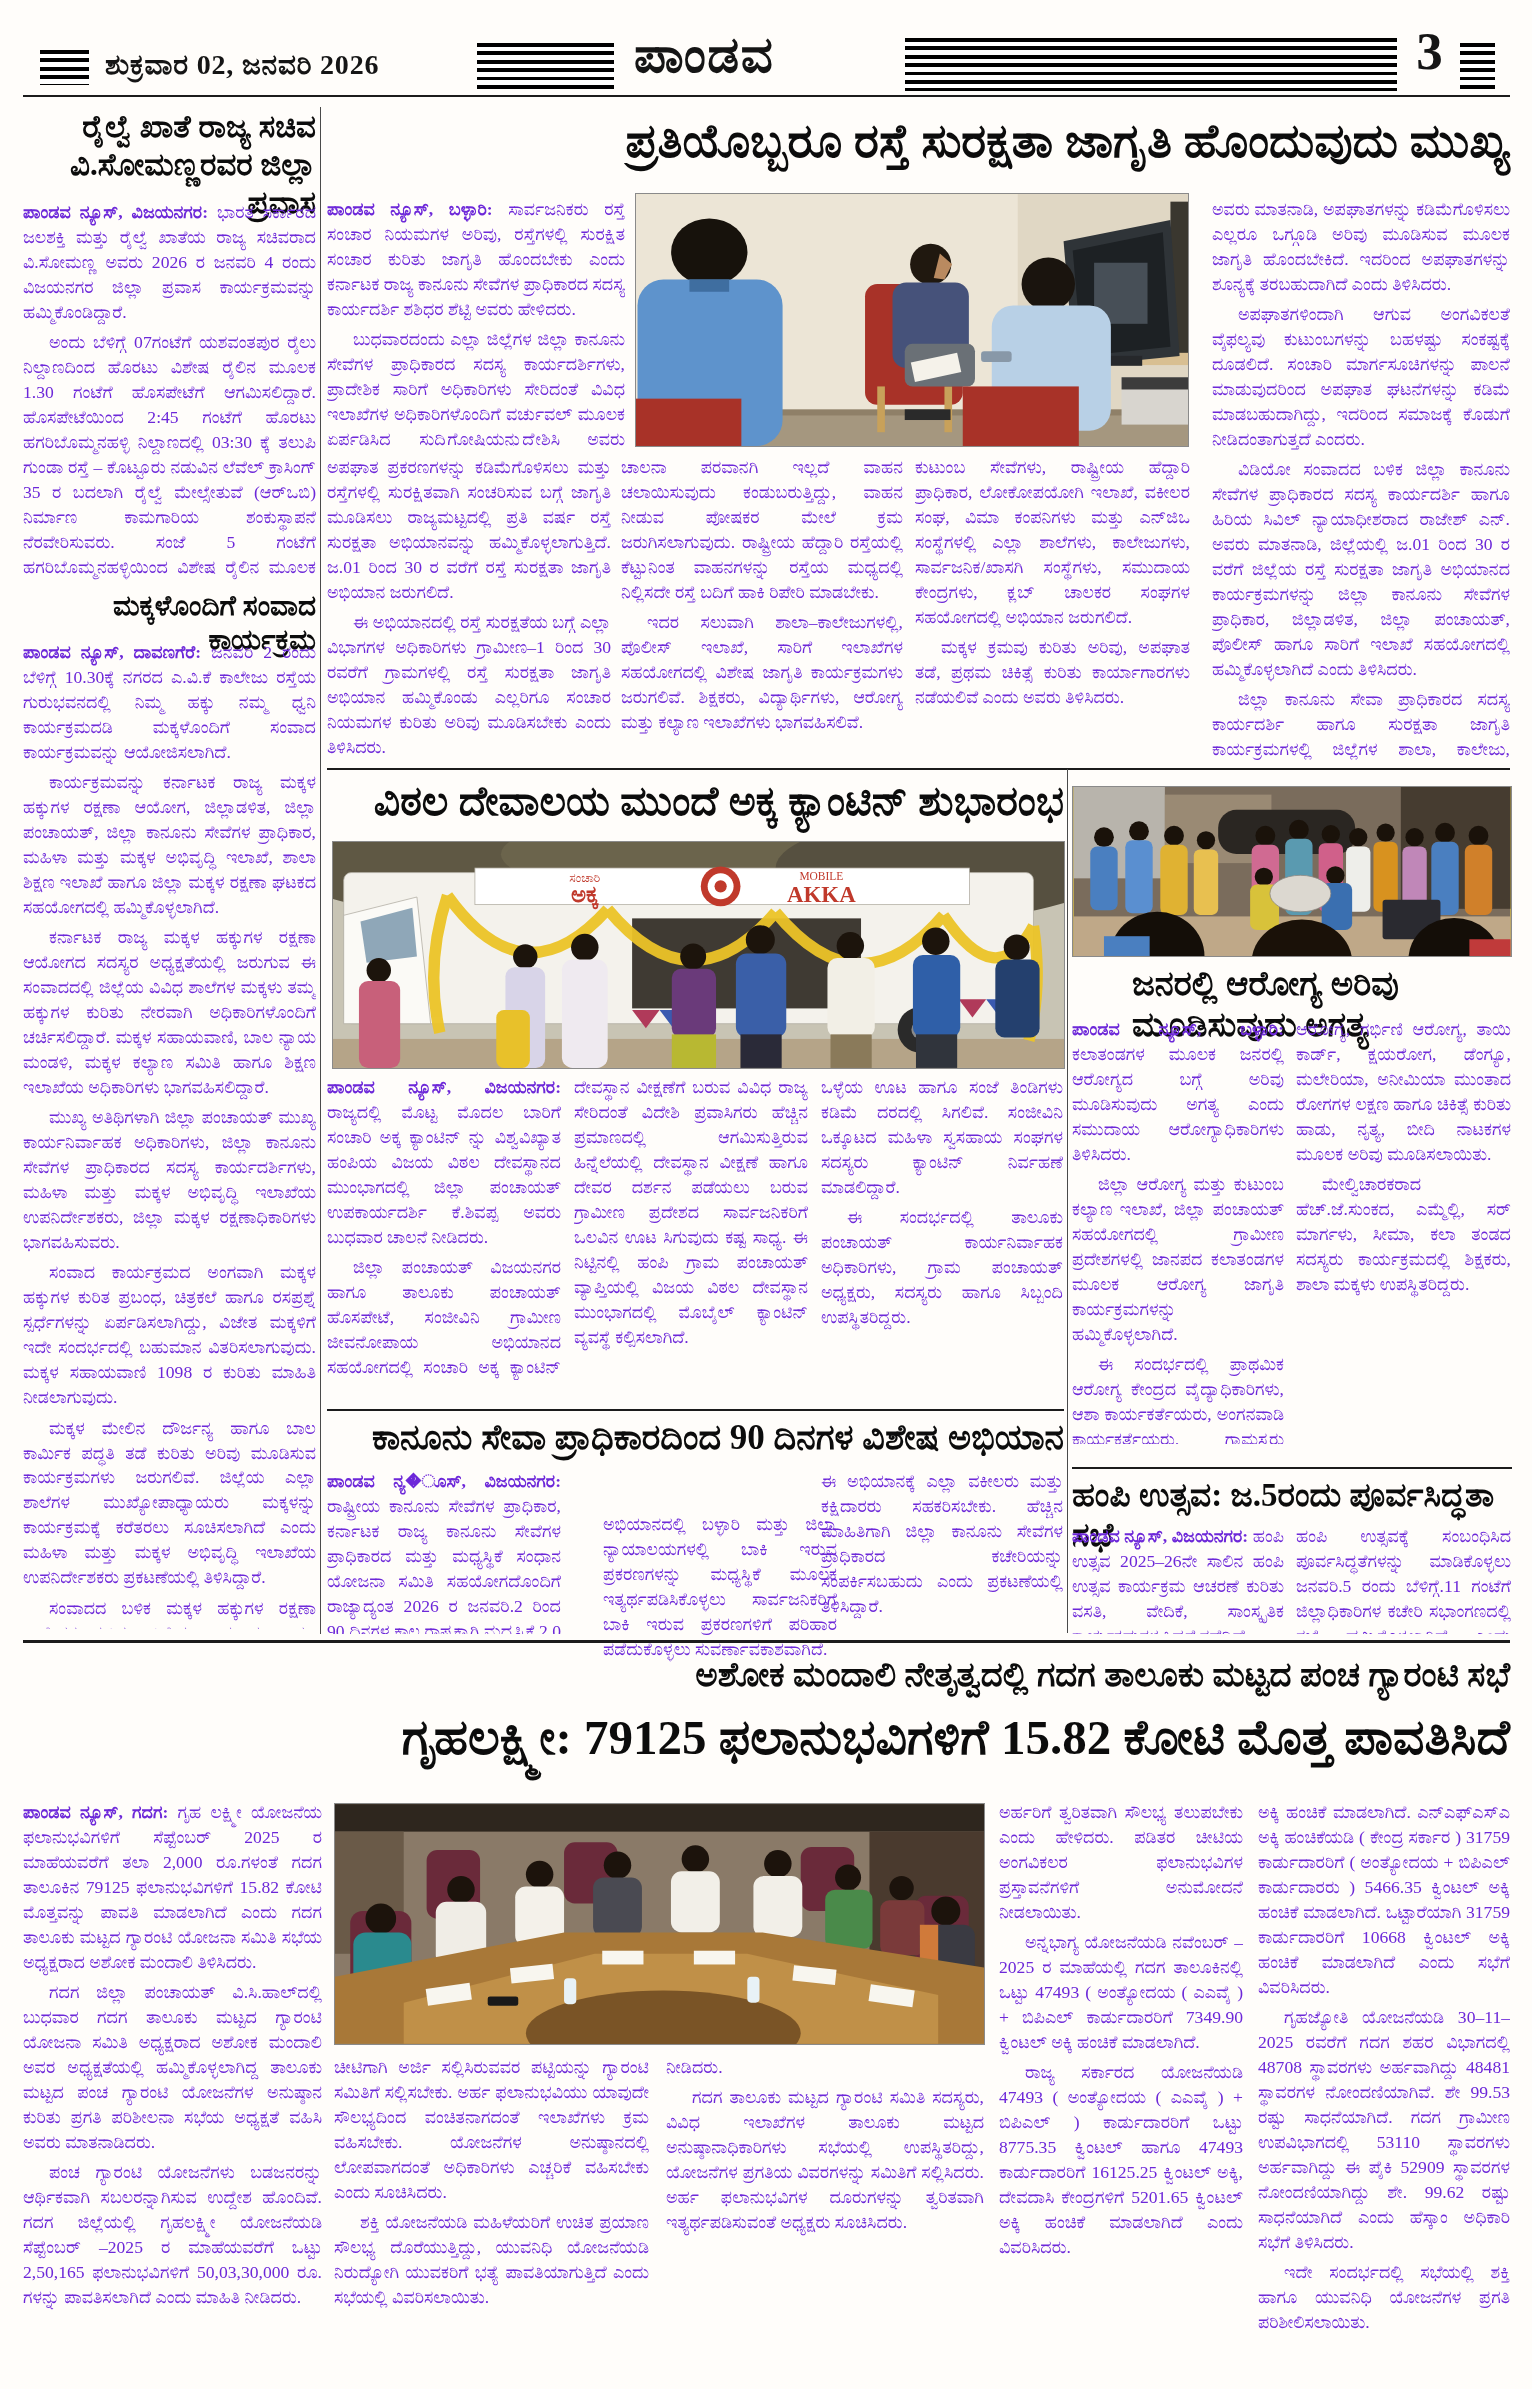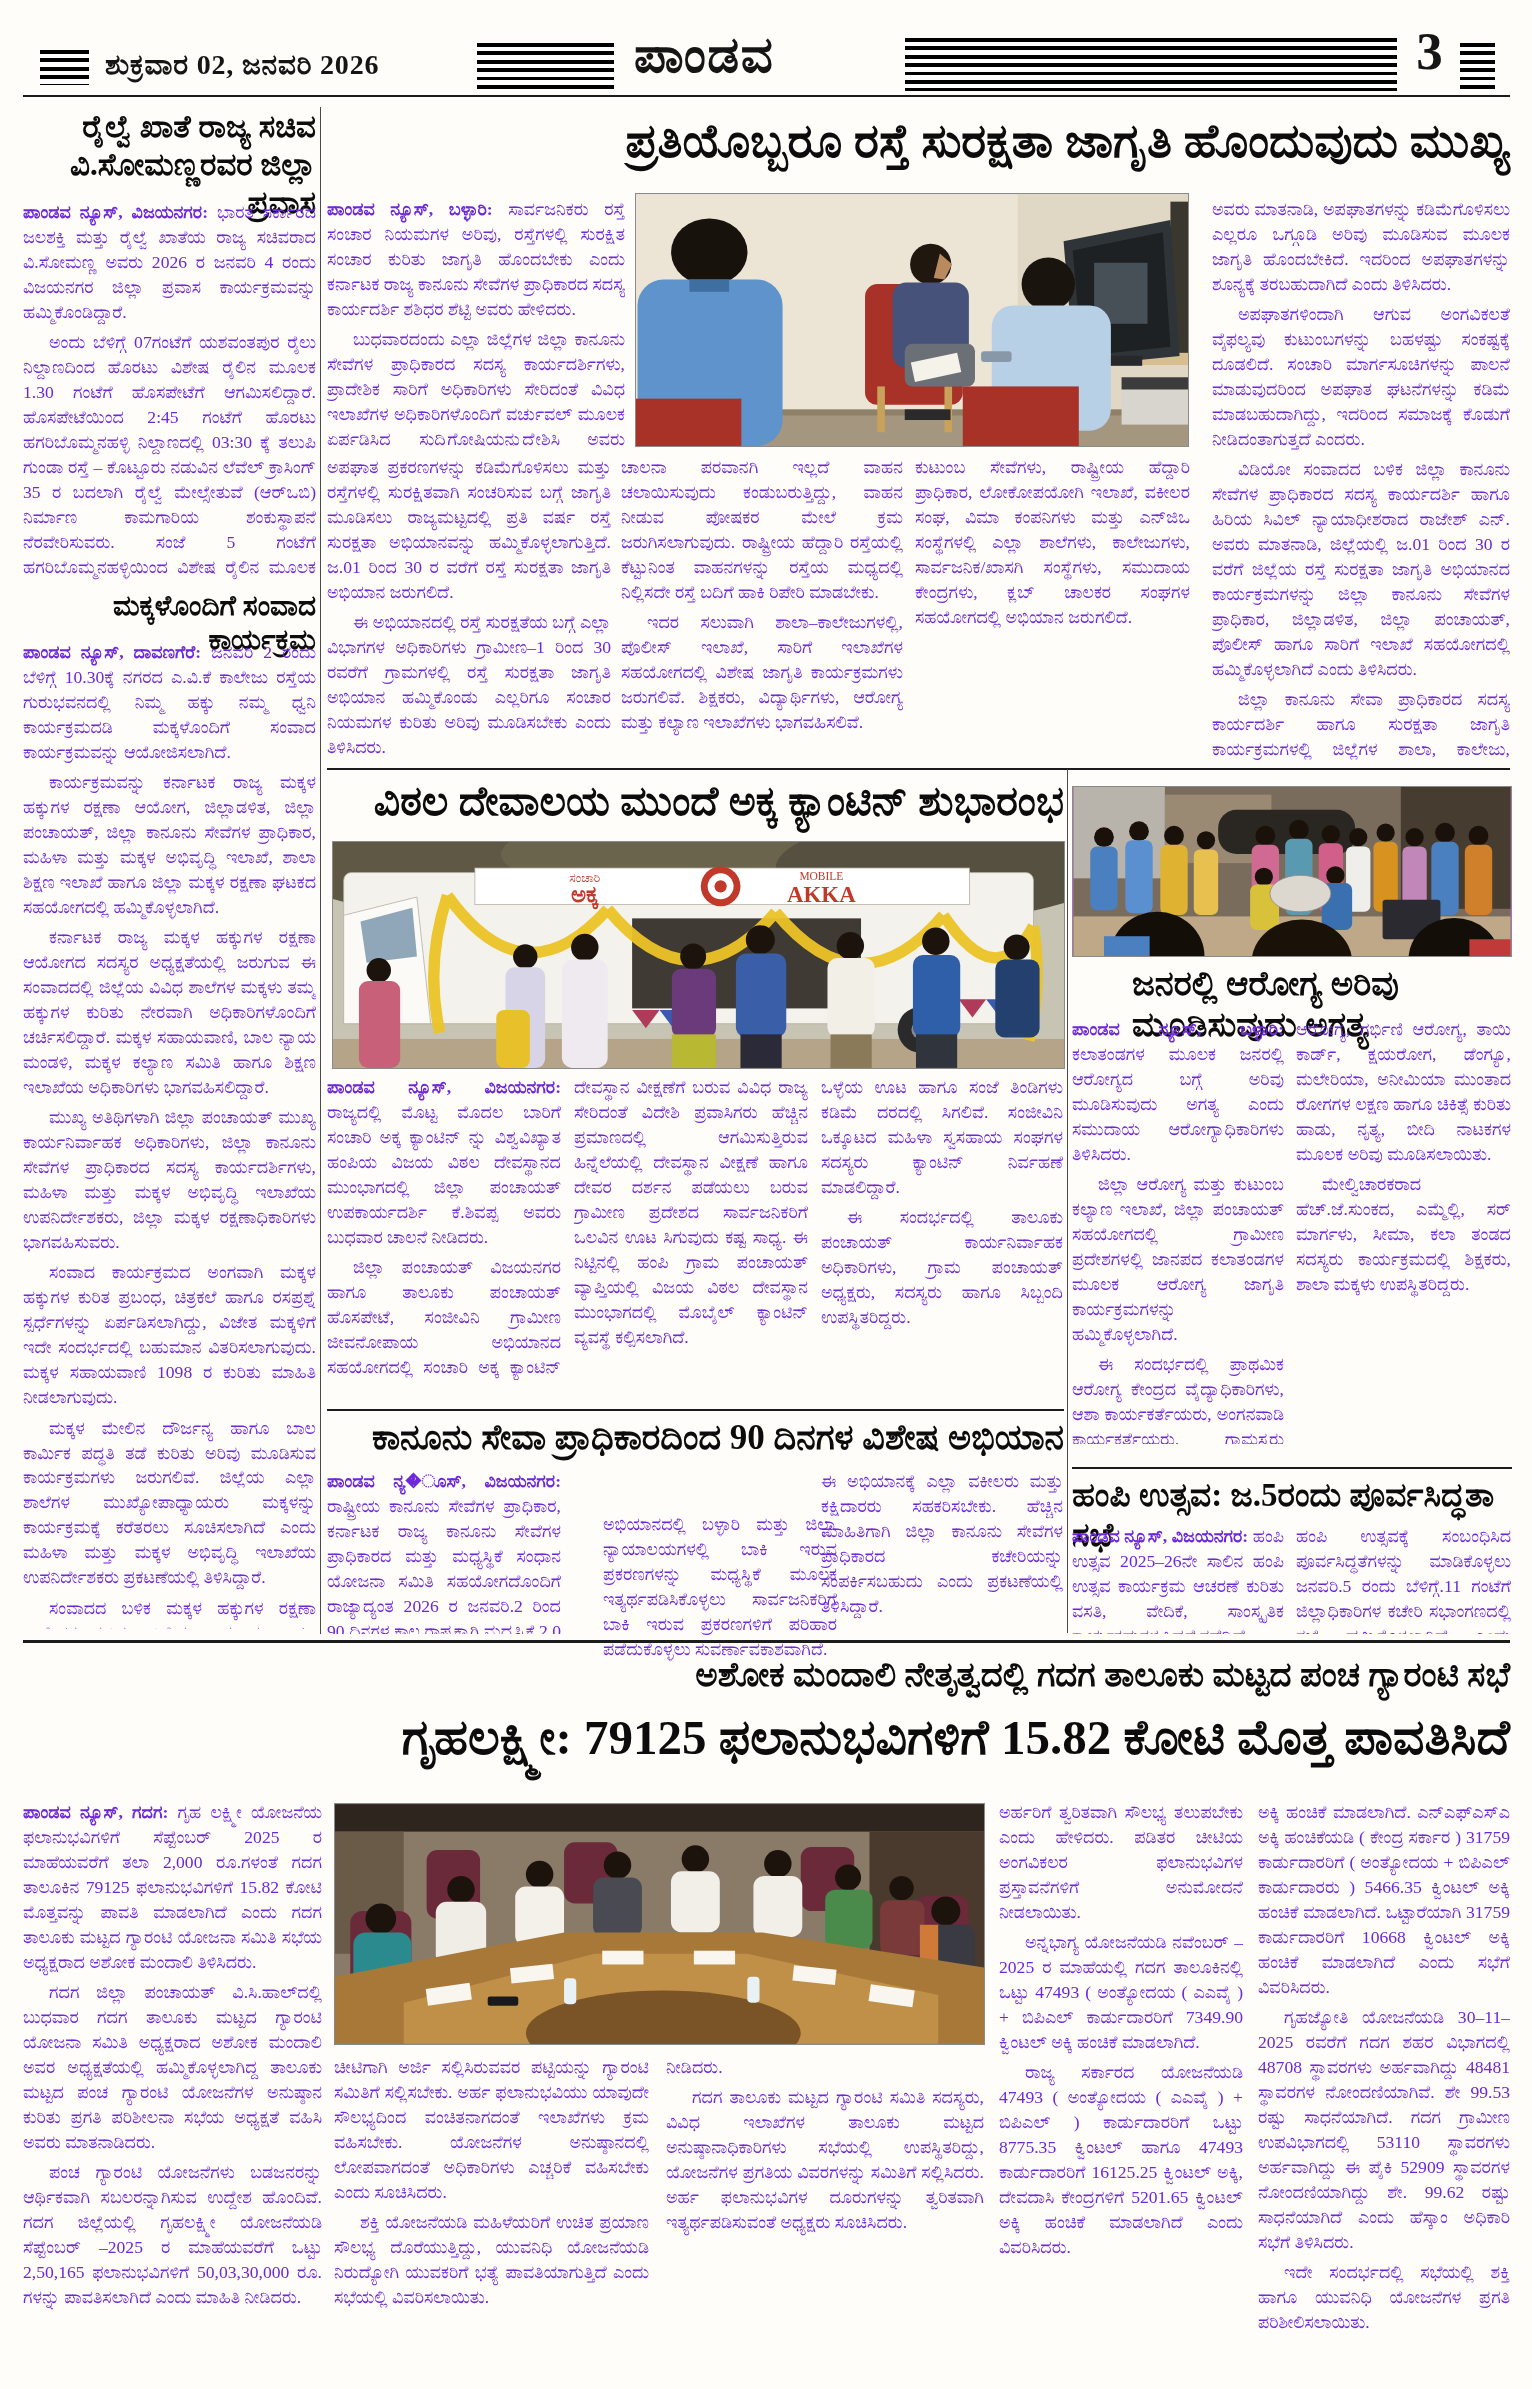--- a/index.html
+++ b/index.html
@@ -11,21 +11,21 @@
   .vr{background:#4a4a4a;width:0.8px;}
   .mast-date{font-size:28px;font-weight:bold;letter-spacing:0.8px;}
   .mast-title{font-size:50px;font-weight:900;letter-spacing:1.5px;}
   .mast-page{font-size:53px;font-weight:900;}
   .hl{font-weight:bold;color:#0c0c0c;line-height:1.22;}
   .hl-c{text-align:right;}
   .bt{font-size:17.6px;line-height:1.42;text-align:justify;color:#6d28d9;overflow:hidden;}
   .bt p{margin:0 0 5.3px 0;text-indent:26px;}
   .bt p.lead{text-indent:0;}
   .bt b{font-weight:bold;}
-  .photo{border:0.8px solid #8a8a8a;background:#d946ef;overflow:hidden;text-decoration:underline;}
+  .photo{border:0.8px solid #8a8a8a;background:#fde047;overflow:hidden;text-decoration:underline;}
   .photo svg{display:block;}
 </style>
 </head>
 <body>
 
 <div class="page">
 
   <div class="abs stripes" style="left:40px;top:50px;width:49px;height:35px;"></div>
   <div class="abs mast-date" style="left:105px;top:49px;width:359px;">ಶುಕ್ರವಾರ 02, ಜನವರಿ 2026</div>
   <div class="abs stripes" style="left:477px;top:43px;width:137px;height:46px;"></div>
@@ -100,20 +100,21 @@
   <div class="abs bt" style="left:327px;top:455px;width:284px;height:310px;">
     <p class="lead">ಅಪಘಾತ ಪ್ರಕರಣಗಳನ್ನು ಕಡಿಮೆಗೊಳಿಸಲು ಮತ್ತು ರಸ್ತೆಗಳಲ್ಲಿ ಸುರಕ್ಷಿತವಾಗಿ ಸಂಚರಿಸುವ ಬಗ್ಗೆ ಜಾಗೃತಿ ಮೂಡಿಸಲು ರಾಜ್ಯಮಟ್ಟದಲ್ಲಿ ಪ್ರತಿ ವರ್ಷ ರಸ್ತೆ ಸುರಕ್ಷತಾ ಅಭಿಯಾನವನ್ನು ಹಮ್ಮಿಕೊಳ್ಳಲಾಗುತ್ತಿದೆ. ಜ.01 ರಿಂದ 30 ರ ವರೆಗೆ ರಸ್ತೆ ಸುರಕ್ಷತಾ ಜಾಗೃತಿ ಅಭಿಯಾನ ಜರುಗಲಿದೆ.</p>
     <p>ಈ ಅಭಿಯಾನದಲ್ಲಿ ರಸ್ತೆ ಸುರಕ್ಷತೆಯ ಬಗ್ಗೆ ಎಲ್ಲಾ ವಿಭಾಗಗಳ ಅಧಿಕಾರಿಗಳು ಗ್ರಾಮೀಣ–1 ರಿಂದ 30 ರವರೆಗೆ ಗ್ರಾಮಗಳಲ್ಲಿ ರಸ್ತೆ ಸುರಕ್ಷತಾ ಜಾಗೃತಿ ಅಭಿಯಾನ ಹಮ್ಮಿಕೊಂಡು ಎಲ್ಲರಿಗೂ ಸಂಚಾರ ನಿಯಮಗಳ ಕುರಿತು ಅರಿವು ಮೂಡಿಸಬೇಕು ಎಂದು ತಿಳಿಸಿದರು.</p>
   </div>
   <div class="abs bt" style="left:621px;top:455px;width:282px;height:310px;">
     <p class="lead">ಚಾಲನಾ ಪರವಾನಗಿ ಇಲ್ಲದೆ ವಾಹನ ಚಲಾಯಿಸುವುದು ಕಂಡುಬರುತ್ತಿದ್ದು, ವಾಹನ ನೀಡುವ ಪೋಷಕರ ಮೇಲೆ ಕ್ರಮ ಜರುಗಿಸಲಾಗುವುದು. ರಾಷ್ಟ್ರೀಯ ಹೆದ್ದಾರಿ ರಸ್ತೆಯಲ್ಲಿ ಕೆಟ್ಟುನಿಂತ ವಾಹನಗಳನ್ನು ರಸ್ತೆಯ ಮಧ್ಯದಲ್ಲಿ ನಿಲ್ಲಿಸದೇ ರಸ್ತೆ ಬದಿಗೆ ಹಾಕಿ ರಿಪೇರಿ ಮಾಡಬೇಕು.</p>
     <p>ಇದರ ಸಲುವಾಗಿ ಶಾಲಾ–ಕಾಲೇಜುಗಳಲ್ಲಿ, ಪೊಲೀಸ್ ಇಲಾಖೆ, ಸಾರಿಗೆ ಇಲಾಖೆಗಳ ಸಹಯೋಗದಲ್ಲಿ ವಿಶೇಷ ಜಾಗೃತಿ ಕಾರ್ಯಕ್ರಮಗಳು ಜರುಗಲಿವೆ. ಶಿಕ್ಷಕರು, ವಿದ್ಯಾರ್ಥಿಗಳು, ಆರೋಗ್ಯ ಮತ್ತು ಕಲ್ಯಾಣ ಇಲಾಖೆಗಳು ಭಾಗವಹಿಸಲಿವೆ.</p>
   </div>
   <div class="abs bt" style="left:915px;top:455px;width:275px;height:310px;">
     <p class="lead">ಕುಟುಂಬ ಸೇವೆಗಳು, ರಾಷ್ಟ್ರೀಯ ಹೆದ್ದಾರಿ ಪ್ರಾಧಿಕಾರ, ಲೋಕೋಪಯೋಗಿ ಇಲಾಖೆ, ವಕೀಲರ ಸಂಘ, ವಿಮಾ ಕಂಪನಿಗಳು ಮತ್ತು ಎನ್‌ಜಿಒ ಸಂಸ್ಥೆಗಳಲ್ಲಿ ಎಲ್ಲಾ ಶಾಲೆಗಳು, ಕಾಲೇಜುಗಳು, ಸಾರ್ವಜನಿಕ/ಖಾಸಗಿ ಸಂಸ್ಥೆಗಳು, ಸಮುದಾಯ ಕೇಂದ್ರಗಳು, ಕ್ಲಬ್ ಚಾಲಕರ ಸಂಘಗಳ ಸಹಯೋಗದಲ್ಲಿ ಅಭಿಯಾನ ಜರುಗಲಿದೆ.</p>
+    <p>ಮಕ್ಕಳ ಕ್ರಮವು ಕುರಿತು ಅರಿವು, ಅಪಘಾತ ತಡೆ, ಪ್ರಥಮ ಚಿಕಿತ್ಸೆ ಕುರಿತು ಕಾರ್ಯಾಗಾರಗಳು ನಡೆಯಲಿವೆ ಎಂದು ಅವರು ತಿಳಿಸಿದರು.</p>
   </div>
   <div class="abs bt" style="left:1212px;top:197px;width:298px;height:568px;">
     <p class="lead">ಅವರು ಮಾತನಾಡಿ, ಅಪಘಾತಗಳನ್ನು ಕಡಿಮೆಗೊಳಿಸಲು ಎಲ್ಲರೂ ಒಗ್ಗೂಡಿ ಅರಿವು ಮೂಡಿಸುವ ಮೂಲಕ ಜಾಗೃತಿ ಹೊಂದಬೇಕಿದೆ. ಇದರಿಂದ ಅಪಘಾತಗಳನ್ನು ಶೂನ್ಯಕ್ಕೆ ತರಬಹುದಾಗಿದೆ ಎಂದು ತಿಳಿಸಿದರು.</p>
     <p>ಅಪಘಾತಗಳಿಂದಾಗಿ ಆಗುವ ಅಂಗವಿಕಲತೆ ವೈಫಲ್ಯವು ಕುಟುಂಬಗಳನ್ನು ಬಹಳಷ್ಟು ಸಂಕಷ್ಟಕ್ಕೆ ದೂಡಲಿದೆ. ಸಂಚಾರಿ ಮಾರ್ಗಸೂಚಿಗಳನ್ನು ಪಾಲನೆ ಮಾಡುವುದರಿಂದ ಅಪಘಾತ ಘಟನೆಗಳನ್ನು ಕಡಿಮೆ ಮಾಡಬಹುದಾಗಿದ್ದು, ಇದರಿಂದ ಸಮಾಜಕ್ಕೆ ಕೊಡುಗೆ ನೀಡಿದಂತಾಗುತ್ತದೆ ಎಂದರು.</p>
     <p>ವಿಡಿಯೋ ಸಂವಾದದ ಬಳಿಕ ಜಿಲ್ಲಾ ಕಾನೂನು ಸೇವೆಗಳ ಪ್ರಾಧಿಕಾರದ ಸದಸ್ಯ ಕಾರ್ಯದರ್ಶಿ ಹಾಗೂ ಹಿರಿಯ ಸಿವಿಲ್ ನ್ಯಾಯಾಧೀಶರಾದ ರಾಜೇಶ್ ಎನ್. ಅವರು ಮಾತನಾಡಿ, ಜಿಲ್ಲೆಯಲ್ಲಿ ಜ.01 ರಿಂದ 30 ರ ವರೆಗೆ ಜಿಲ್ಲೆಯ ರಸ್ತೆ ಸುರಕ್ಷತಾ ಜಾಗೃತಿ ಅಭಿಯಾನದ ಕಾರ್ಯಕ್ರಮಗಳನ್ನು ಜಿಲ್ಲಾ ಕಾನೂನು ಸೇವೆಗಳ ಪ್ರಾಧಿಕಾರ, ಜಿಲ್ಲಾಡಳಿತ, ಜಿಲ್ಲಾ ಪಂಚಾಯತ್, ಪೊಲೀಸ್ ಹಾಗೂ ಸಾರಿಗೆ ಇಲಾಖೆ ಸಹಯೋಗದಲ್ಲಿ ಹಮ್ಮಿಕೊಳ್ಳಲಾಗಿದೆ ಎಂದು ತಿಳಿಸಿದರು.</p>
     <p>ಜಿಲ್ಲಾ ಕಾನೂನು ಸೇವಾ ಪ್ರಾಧಿಕಾರದ ಸದಸ್ಯ ಕಾರ್ಯದರ್ಶಿ ಹಾಗೂ ಸುರಕ್ಷತಾ ಜಾಗೃತಿ ಕಾರ್ಯಕ್ರಮಗಳಲ್ಲಿ ಜಿಲ್ಲೆಗಳ ಶಾಲಾ, ಕಾಲೇಜು, ಸಾರ್ವಜನಿಕ ಸಂಸ್ಥೆಗಳು ಸಕ್ರಿಯವಾಗಿ ಭಾಗವಹಿಸಬೇಕು. ಈ ಸ್ವಳಲು ಕಾರ್ಯಗಳು ಸೇರಿದಂತೆ ಸಂಬಂಧಿಸಿದ ಇಲಾಖೆಗಳು ಜವಾಬ್ದಾರಿಯಿಂದ ಕಾರ್ಯನಿರ್ವಹಿಸಬೇಕು ಎಂದು ಸೂಚಿಸಿದರು.</p>
 
   </div>
   <div class="abs hr" style="left:327px;top:768px;width:1183px;height:1.5px;"></div>
 

